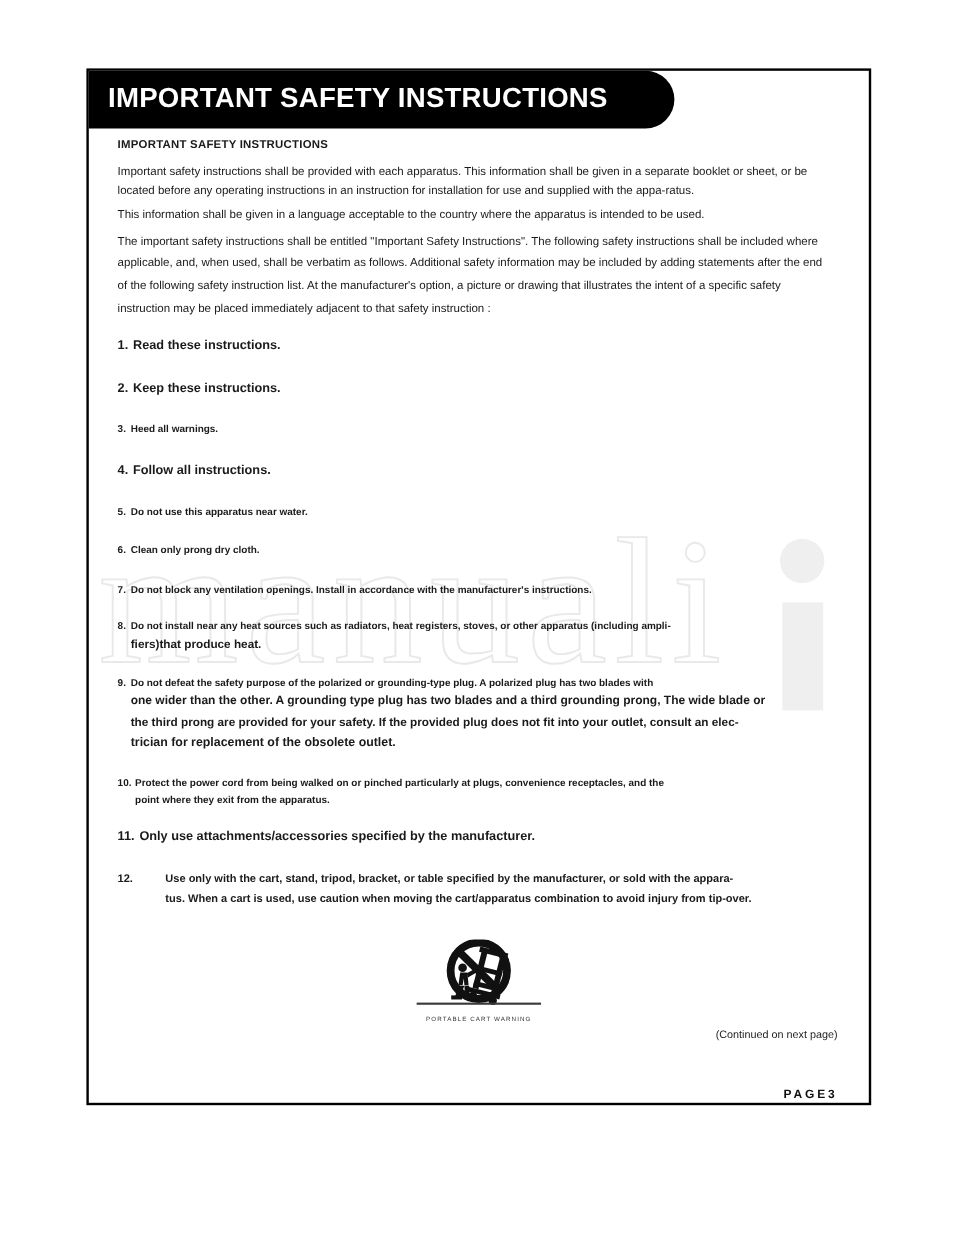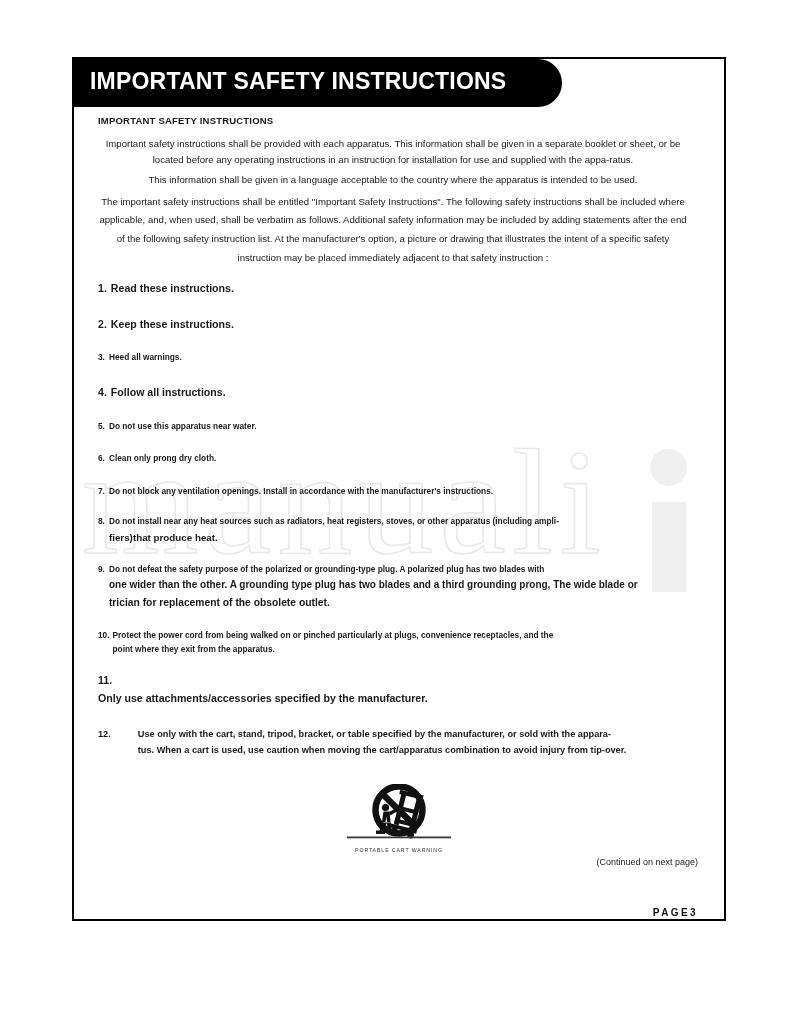--- a/index.html
+++ b/index.html
@@ -104,21 +104,21 @@
     font-size: 9.5px;
     font-weight: bold;
     letter-spacing: 0.2px;
     margin: 8px 0 10px 0;
   }
 
   .para {
     font-size: 9.6px;
     line-height: 1.62;
     margin: 0 12px 5px 0;
-    text-align: center;
+    text-align: left;
   }
   .para.spaced {
     line-height: 1.95;
     margin-bottom: 0;
   }
 
   .list {
     margin: 12px 0 0 0;
     padding: 0;
   }
@@ -145,21 +145,21 @@
   .item.i1  { margin-top: 4px;  margin-bottom: 17px; }
   .item.i2  { margin-bottom: 17px; }
   .item.i3  { margin-bottom: 18px; }
   .item.i4  { margin-bottom: 17px; }
   .item.i5  { margin-bottom: 18px; }
   .item.i6  { margin-bottom: 18px; }
   .item.i7  { margin-bottom: 16px; }
   .item.i8  { margin-bottom: 16px; }
   .item.i9  { margin-bottom: 16px; }
   .item.i10 { }
-  .item.i11 { margin-bottom: 18px; flex-direction: column; }
+  .item.i11 { margin-bottom: 18px; }
   .item.i12 { margin-bottom: 0; gap: 24px; }
 
   .item.i10 .num { padding-right: 3px; }
   .item.i11 .num { padding-right: 4px; }
   .item.i12 .num { padding-right: 3px; }
 
   .line-2 { display: block; }
   .grow-1 { font-size: 10px; }
   .grow-2 { font-size: 9.8px; }
   .grow-3 { font-size: 10.3px; }
@@ -269,20 +269,21 @@
           <span class="line-2">Do not install near any heat sources such as radiators, heat registers, stoves, or other apparatus (including ampli-</span>
           <span class="line-2 grow-2">fiers)that produce heat.</span>
         </span>
       </div>
 
       <div class="item i9 sz-sm">
         <span class="num">9.</span>
         <span class="txt">
           <span class="line-2">Do not defeat the safety purpose of the polarized or grounding-type plug. A polarized plug has two blades with</span>
           <span class="line-2 grow-1">one wider than the other. A grounding type plug has two blades and a third grounding prong, The wide blade or</span>
+          <span class="line-2 grow-2">the third prong are provided for your safety. If the provided plug does not fit into your outlet, consult an elec-</span>
           <span class="line-2 grow-3">trician for replacement of the obsolete outlet.</span>
         </span>
       </div>
 
       <div class="item i10 sz-sm">
         <span class="num">10.</span>
         <span class="txt">
           <span class="line-2">Protect the power cord from being walked on or pinched particularly at plugs, convenience receptacles, and the</span>
           <span class="line-2">point where they exit from the apparatus.</span>
         </span>

